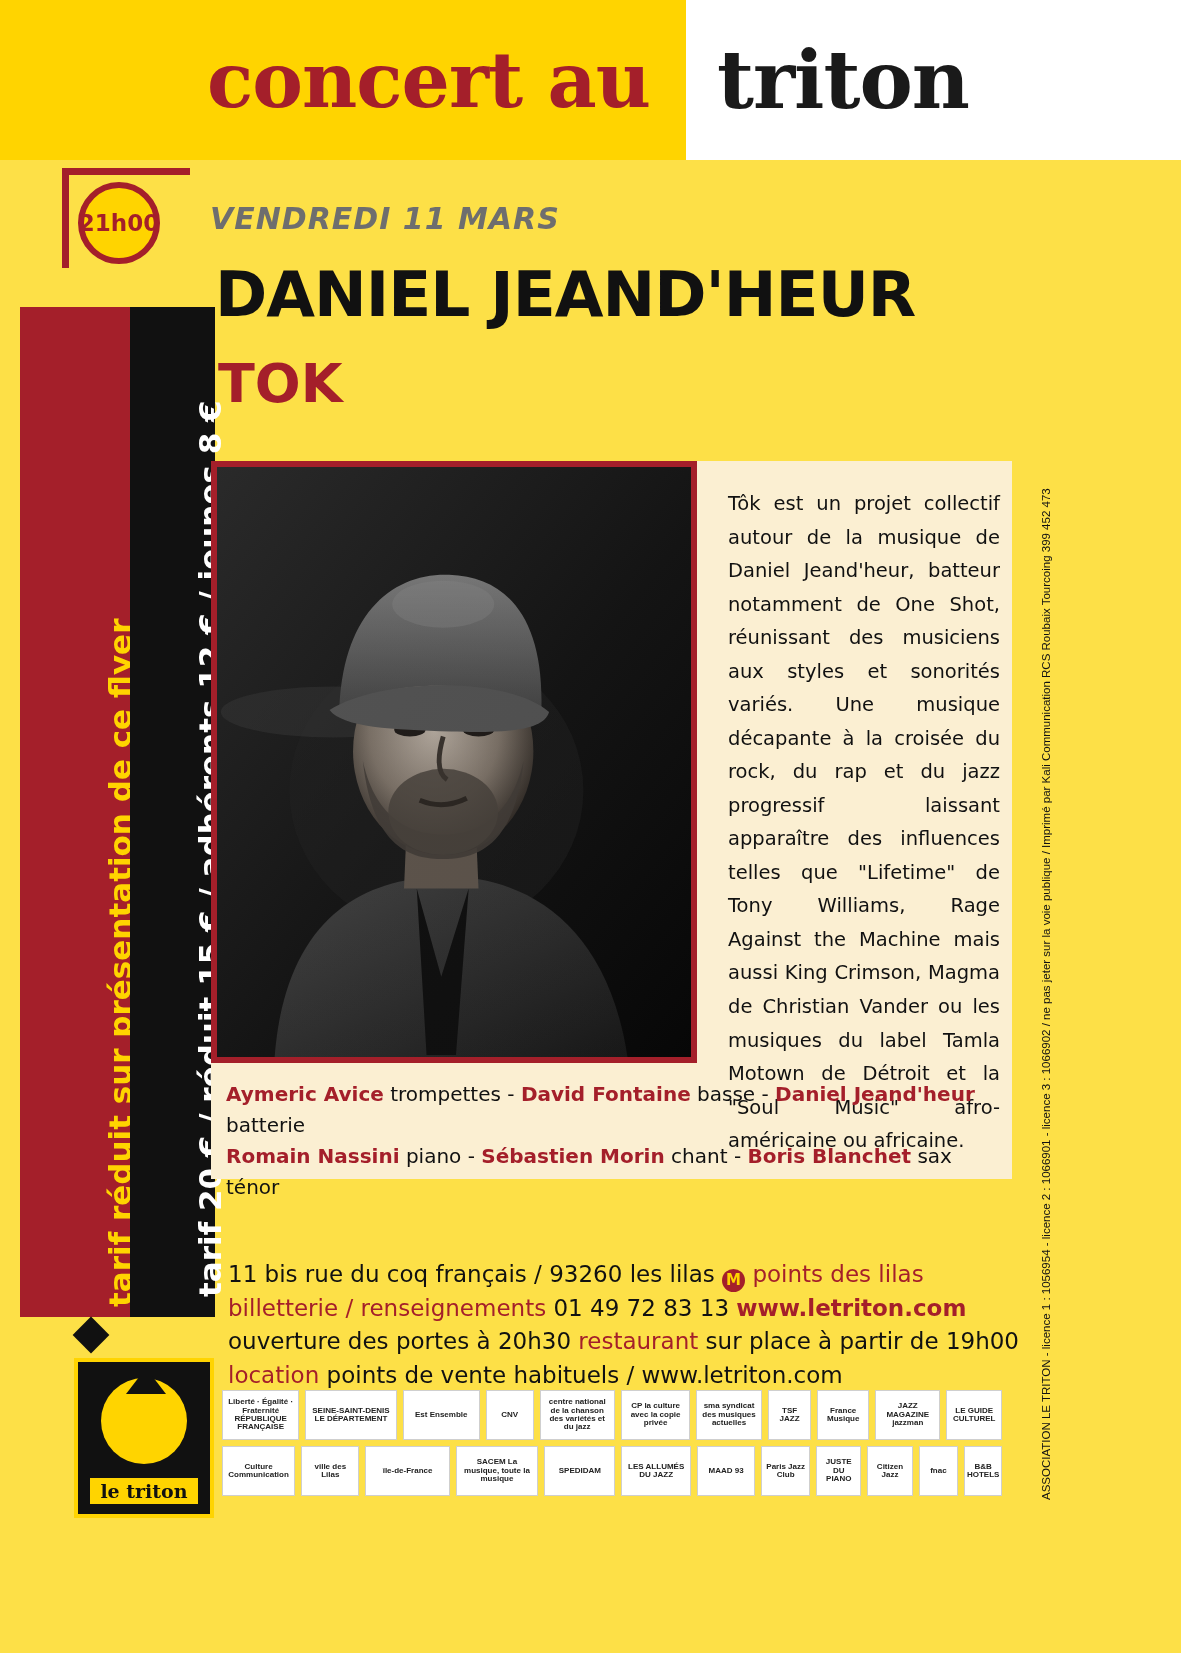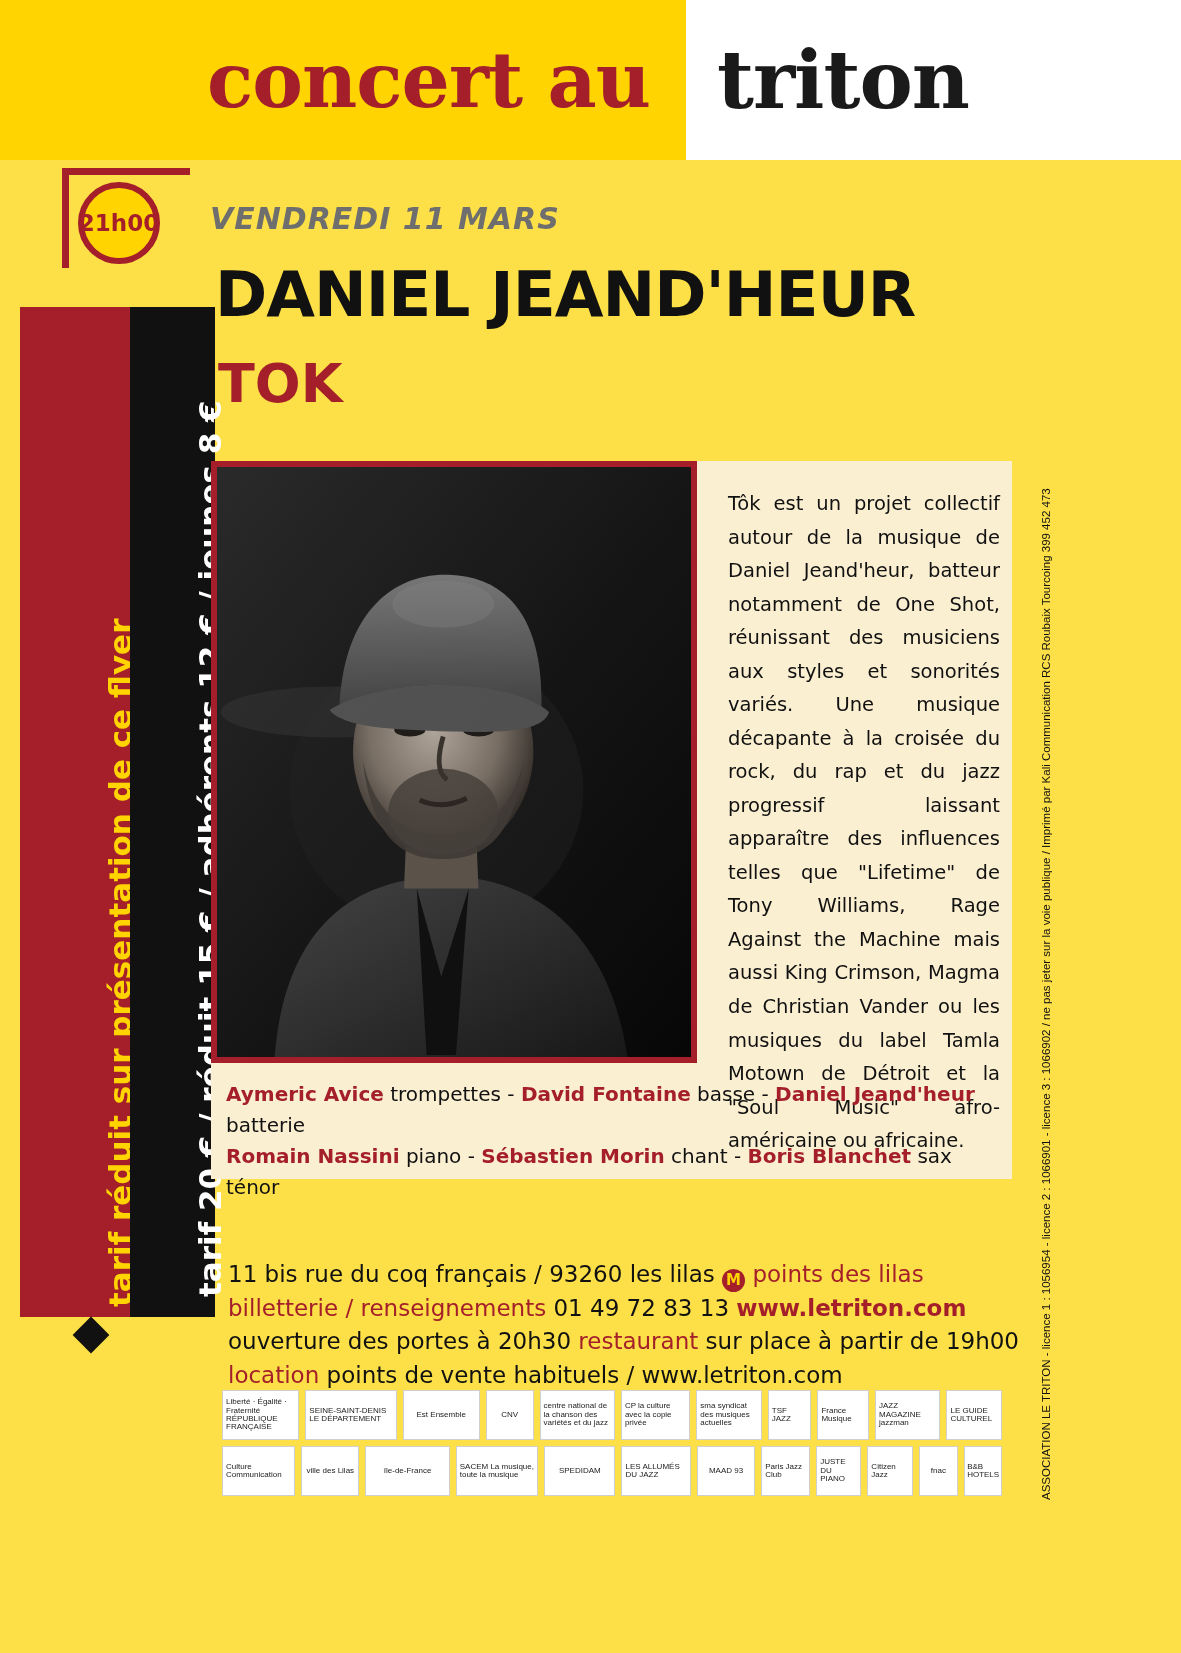--- a/index.html
+++ b/index.html
@@ -276,23 +276,24 @@
     gap: 6px;
     align-items: stretch;
     height: 50px;
   }
   .sp {
     background: #FFFFFF;
     border: 1px solid #cfcfcf;
     display: flex;
     align-items: center;
     justify-content: center;
+    text-align: center;
     font-family: "Liberation Sans", sans-serif;
     font-size: 8px;
-    font-weight: normal;
+    font-weight: bold;
     color: #222;
     line-height: 1.05;
     padding: 2px 3px;
     overflow: hidden;
   }
 
   
   .legal {
     position: absolute;
     left: 1040px; top: 410px;
@@ -420,20 +421,25 @@
       <span>ouverture des portes à 20h30</span>
       <span class="red">restaurant</span>
       <span>sur place à partir de 19h00</span>
     </div>
     <div>
       <span class="red">location</span>
       <span>points de vente habituels / www.letriton.com</span>
     </div>
   </div>
 
+  <div class="logo">
+    <div class="circle"></div>
+    <div class="tri"></div>
+    <div class="name">le triton</div>
+  </div>
 
   <div class="sponsors">
     <div class="sp-row">
       <div class="sp" style="width:78px">Liberté · Égalité · Fraternité RÉPUBLIQUE FRANÇAISE</div>
       <div class="sp" style="width:92px">SEINE-SAINT-DENIS LE DÉPARTEMENT</div>
       <div class="sp" style="width:78px">Est Ensemble</div>
       <div class="sp" style="width:48px">CNV</div>
       <div class="sp" style="width:76px">centre national de la chanson des variétés et du jazz</div>
       <div class="sp" style="width:70px">CP la culture avec la copie privée</div>
       <div class="sp" style="width:66px">sma syndicat des musiques actuelles</div>

